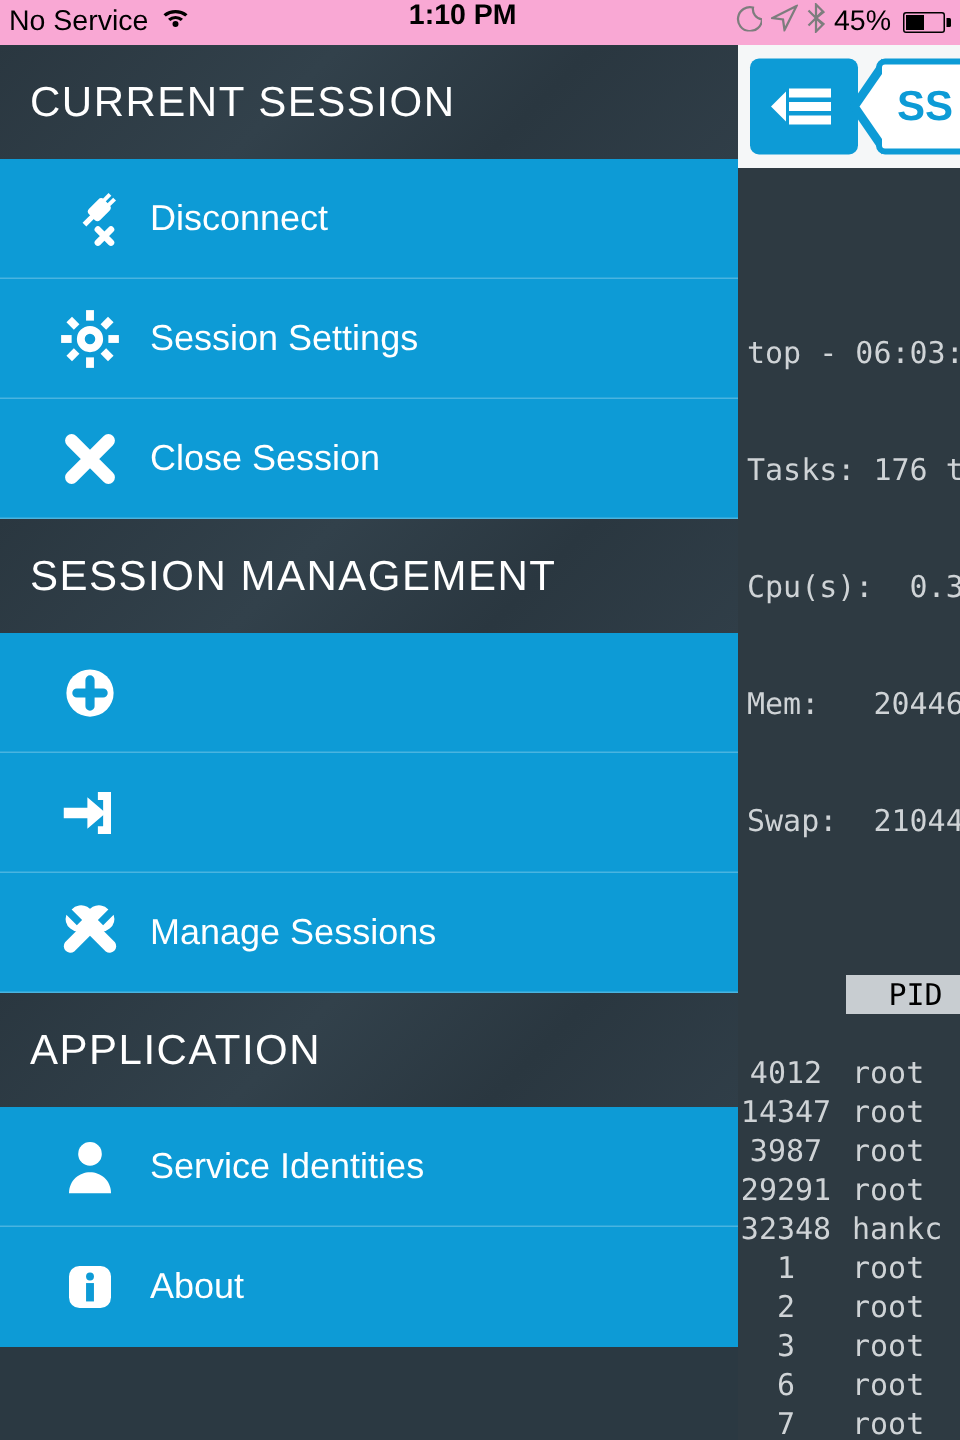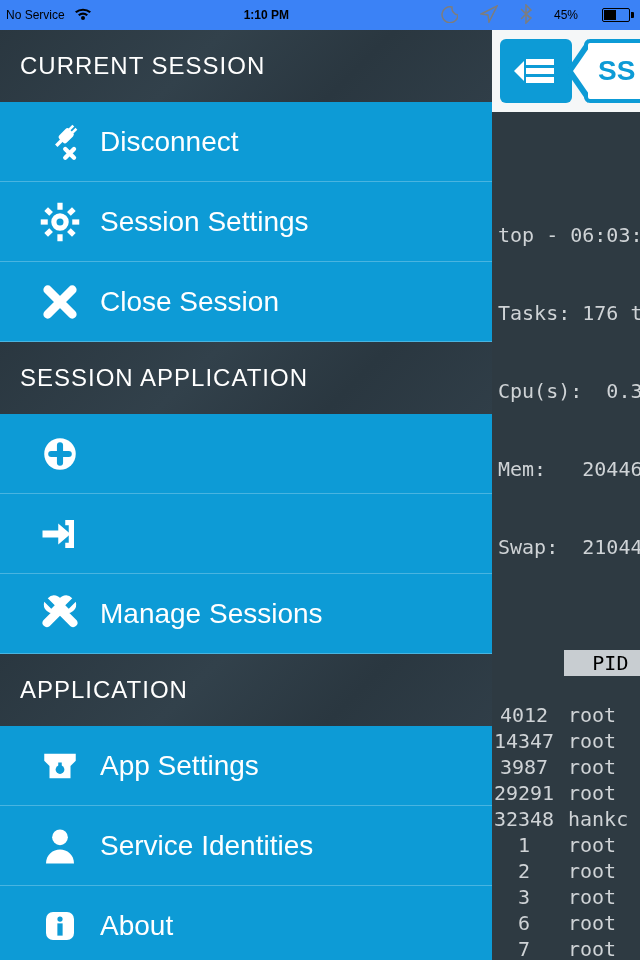--- a/index.html
+++ b/index.html
@@ -1,37 +1,37 @@
 <!DOCTYPE html>
 <html><head>
 <meta charset="utf-8">
 <style>
   * { margin: 0; padding: 0; box-sizing: border-box; }
   html, body { width: 640px; height: 960px; overflow: hidden; font-family: "Helvetica Neue", Helvetica, Arial, sans-serif; }
   body { background: #2e3a42; }
 
   
-  .status-bar { height: 30px; background: #3b82f6; color: #000; display: flex; align-items: center; font-size: 12px; padding: 0 6px; }
+  .status-bar { height: 30px; background: #f9a8d4; color: #000; display: flex; font-size: 19px; padding: 0 6px; }
   .status-left { display: flex; align-items: center; gap: 8px; }
   .status-center { flex: 1; text-align: center; font-weight: 600; }
-  .status-right { display: flex; align-items: center; gap: 22px; color: #7d7d7d; }
+  .status-right { display: flex; align-items: center; gap: 6px; color: #7d7d7d; }
   .status-right .pct { color: #000; }
   .wifi-icon, .moon-icon, .loc-icon, .bt-icon { display: inline-block; }
   .battery { display: inline-flex; align-items: center; }
   .battery-body { width: 28px; height: 14px; border: 1.5px solid #000; border-radius: 2px; position: relative; margin-left: 2px; }
   .battery-fill { position: absolute; left: 1px; top: 1px; bottom: 1px; width: 45%; background: #000; }
   .battery-cap { width: 3px; height: 6px; background: #000; margin-left: 1px; border-radius: 0 1px 1px 0; }
 
   
   .app { position: relative; width: 640px; height: 930px; overflow: hidden; }
 
   
   .sidebar { position: absolute; left: 0; top: 0; width: 492px; height: 100%; background: #2b3942; }
-  .section-header { background: #2b3942; background-image: linear-gradient(135deg,#2a3740 0%,#32414b 40%,#2a3740 70%,#303e48 100%); color: #fff; font-size: 24px; font-weight: 400; letter-spacing: 1px; padding: 22px 20px; }
-  .menu-item { display: flex; align-items: center; height: 80px; background: #0d9bd6; color: #fff; font-size: 28px; font-weight: 300; border-bottom: 1px solid rgba(255,255,255,0.25); padding-left: 20px; cursor: pointer; }
+  .section-header { background: #2b3942; background-image: linear-gradient(135deg,#2a3740 0%,#32414b 40%,#2a3740 70%,#303e48 100%); color: #fff; font-size: 28px; font-weight: 400; letter-spacing: 1px; padding: 22px 20px; }
+  .menu-item { display: flex; align-items: center; height: 80px; background: #0d9bd6; color: #fff; font-size: 24px; font-weight: 300; border-bottom: 1px solid rgba(255,255,255,0.25); padding-left: 20px; cursor: pointer; }
   .menu-item:last-child { border-bottom: none; }
   .menu-icon { width: 80px; display: flex; justify-content: center; align-items: center; }
   .menu-icon svg { width: 42px; height: 42px; fill: #fff; }
 
   
   .right-pane { position: absolute; left: 492px; top: 0; width: 300px; height: 100%; background: #2e3a42; }
   .toolbar { height: 82px; background: #f5f7f8; display: flex; align-items: center; gap: 12px; padding: 8px 8px; }
   .tb-btn { height: 64px; background: #0d9bd6; border-radius: 6px; display: flex; align-items: center; justify-content: center; padding: 0 12px; }
   .tb-btn svg { fill: #fff; }
   .tab { height: 64px; border: 4px solid #0d9bd6; border-radius: 6px 0 0 6px; color: #0d9bd6; font-weight: 700; font-size: 28px; display: flex; align-items: center; padding: 0 10px; background:#fff; position:relative; }
@@ -124,21 +124,21 @@
     </div>
     <div class="menu-item">
       <span class="menu-icon">
         <svg viewBox="0 0 48 48">
             <path d="M10 10l28 28M38 10L10 38" stroke="#fff" stroke-width="10" stroke-linecap="round"></path>
           </svg>
       </span>
       <span>Close Session</span>
     </div>
 
-    <div class="section-header">SESSION APPLICATION</div>
+    <div class="section-header">SESSION MANAGEMENT</div>
     <div class="menu-item">
       <span class="menu-icon">
         <svg viewBox="0 0 48 48">
             <circle cx="24" cy="24" r="18" fill="#fff"></circle>
             <path d="M24 14v20M14 24h20" stroke="#0d9bd6" stroke-width="7" stroke-linecap="round"></path>
           </svg>
       </span>
     </div>
     <div class="menu-item">
       <span class="menu-icon">
@@ -152,30 +152,20 @@
       <span class="menu-icon">
         <svg viewBox="0 0 48 48">
             <path d="M38 6l-8 8 4 4 8-8a10 10 0 01-14 12L12 38a5 5 0 01-7-7l16-16A10 10 0 0138 6z"></path>
             <path d="M10 6l8 8-4 4-8-8a10 10 0 0014 12l16 16a5 5 0 007-7L27 15A10 10 0 0010 6z"></path>
           </svg>
       </span>
       <span>Manage Sessions</span>
     </div>
 
     <div class="section-header">APPLICATION</div>
-    <div class="menu-item">
-      <span class="menu-icon">
-        <svg viewBox="0 0 48 48">
-            <path d="M6 10h36v8l-6 6v14H12V24l-6-6z"></path>
-            <circle cx="24" cy="28" r="5" fill="#0d9bd6"></circle>
-            <rect x="22" y="20" width="4" height="4" fill="#0d9bd6"></rect>
-          </svg>
-      </span>
-      <span>App Settings</span>
-    </div>
     <div class="menu-item">
       <span class="menu-icon">
         <svg viewBox="0 0 48 48">
             <circle cx="24" cy="14" r="9"></circle>
             <path d="M8 44c0-10 8-16 16-16s16 6 16 16z"></path>
           </svg>
       </span>
       <span>Service Identities</span>
     </div>
     <div class="menu-item">

